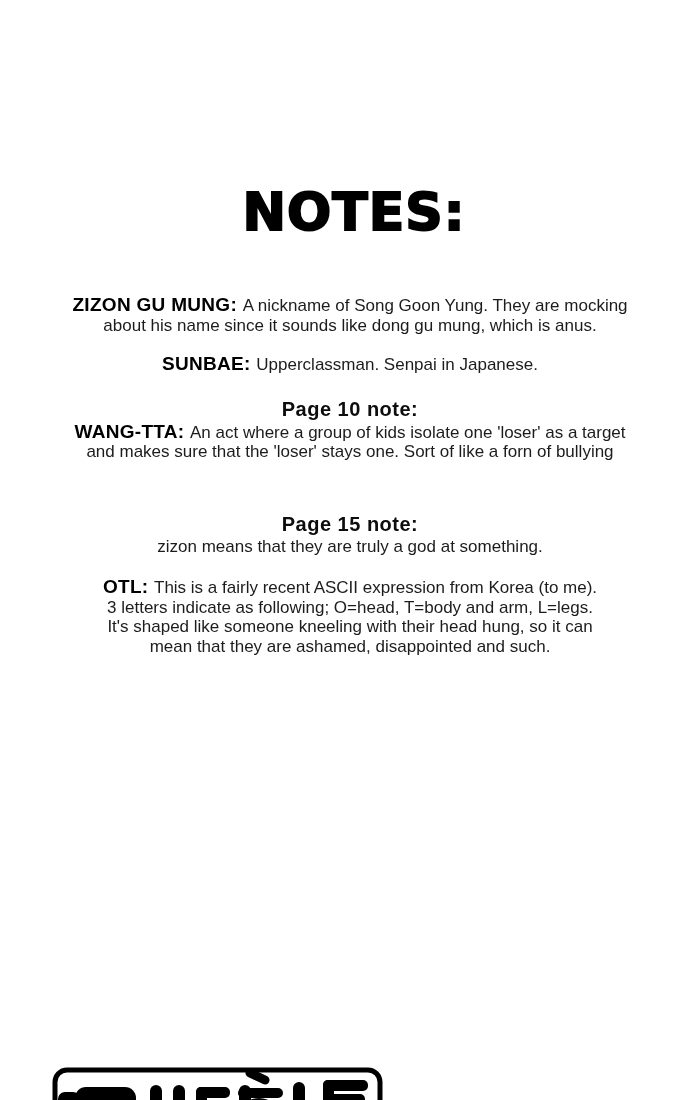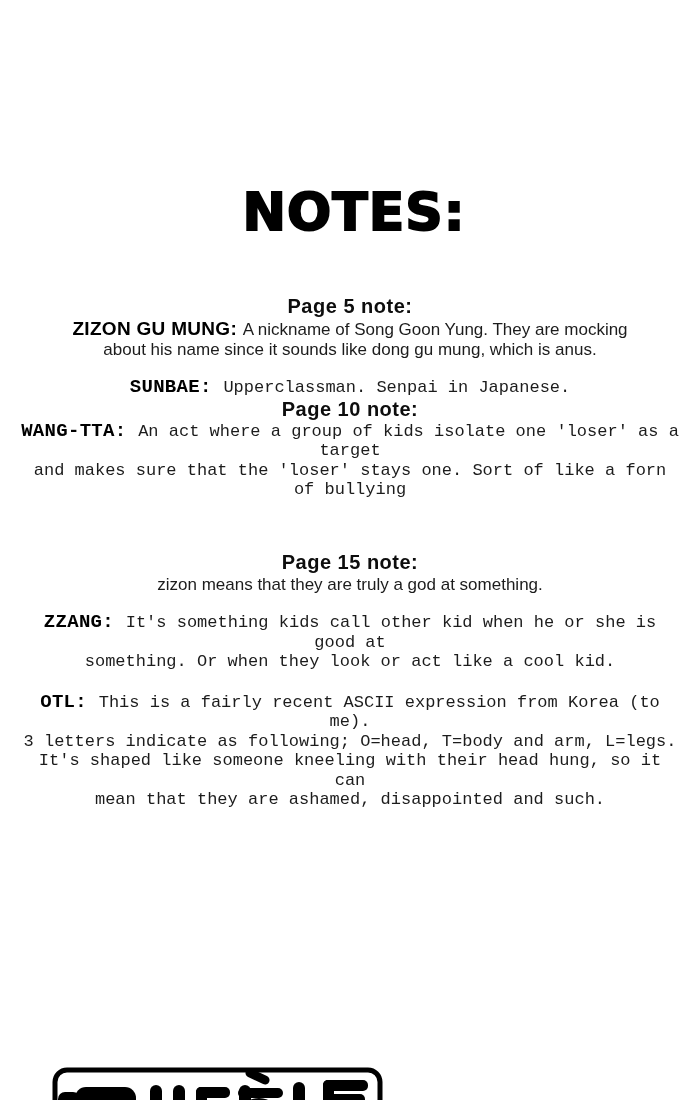--- a/index.html
+++ b/index.html
@@ -26,24 +26,24 @@
   }
 
   
   .notes{margin-top:55px;text-align:center;}
   .note-section{margin:0 20px;}
   .note-heading{
     font-size:20px;line-height:22px;font-weight:bold;color:#0d0d0d;
     letter-spacing:.5px;
   }
   .note-entry{margin-top:2px;margin-bottom:19px;}
-  .note-entry:last-child{margin-bottom:0;font-family:Liberation Mono, monospace;}
+  .note-entry:last-child{margin-bottom:0;}
   .note-line{font-size:17px;line-height:19.5px;color:#1c1c1c;}
   .term{font-weight:bold;font-size:19px;color:#000;letter-spacing:.3px;}
-  .sec1{}
+  .sec1{margin-top:23px;}
   .sec2{margin-top:51px;}
   .sec3{margin-top:21px;}
 
   
   .logo-wrap{position:absolute;left:28px;top:872px;width:370px;height:172px;}
   .logo-word-back{
     font-family:"DejaVu Sans Mono",monospace;
     font-weight:bold;font-size:28px;letter-spacing:1px;
     fill:#000;stroke:#000;stroke-width:6;stroke-linejoin:round;
   }
@@ -55,44 +55,39 @@
 </style>
 </head>
 <body>
 
 <div class="page">
 
   <div class="title">NOTES:</div>
 
   <div class="notes">
       <section class="note-section sec0">
-        <div class="note-heading">Page 5 note:</div>
         <div class="note-entry">
           <div class="note-line"><span class="term">ZIZON GU MUNG: </span>A nickname of Song Goon Yung. They are mocking</div>
           <div class="note-line">about his name since it sounds like dong gu mung, which is anus.</div>
         </div>
         <div class="note-entry">
           <div class="note-line"><span class="term">SUNBAE: </span>Upperclassman. Senpai in Japanese.</div>
         </div>
       </section>
       <section class="note-section sec1">
         <div class="note-heading">Page 10 note:</div>
         <div class="note-entry">
           <div class="note-line"><span class="term">WANG-TTA: </span>An act where a group of kids isolate one 'loser' as a target</div>
           <div class="note-line">and makes sure that the 'loser' stays one. Sort of like a forn of bullying</div>
         </div>
       </section>
       <section class="note-section sec2">
         <div class="note-heading">Page 15 note:</div>
         <div class="note-entry">
           <div class="note-line">zizon means that they are truly a god at something.</div>
-        </div>
-        <div class="note-entry">
-          <div class="note-line"><span class="term">ZZANG: </span>It's something kids call other kid when he or she is good at</div>
-          <div class="note-line">something. Or when they look or act like a cool kid.</div>
         </div>
       </section>
       <section class="note-section sec3">
         <div class="note-entry">
           <div class="note-line"><span class="term">OTL: </span>This is a fairly recent ASCII expression from Korea (to me).</div>
           <div class="note-line">3 letters indicate as following; O=head, T=body and arm, L=legs.</div>
           <div class="note-line">It's shaped like someone kneeling with their head hung, so it can</div>
           <div class="note-line">mean that they are ashamed, disappointed and such.</div>
         </div>
       </section>

